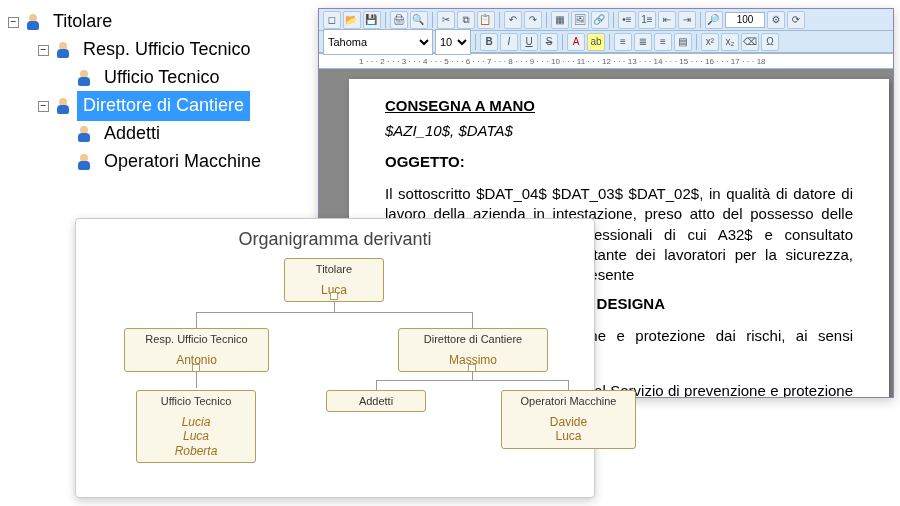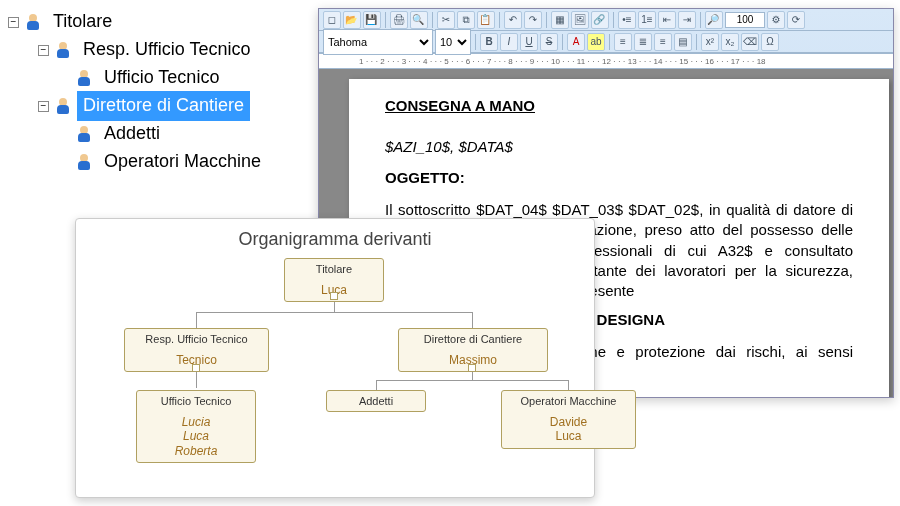--- a/index.html
+++ b/index.html
@@ -147,21 +147,21 @@
   .page {
     background:#fff;
     width: 540px; height: 340px;
     padding: 18px 36px;
     font-size: 15px;
     font-family: Verdana, Tahoma, sans-serif;
     color:#000;
     box-shadow: 2px 2px 6px rgba(0,0,0,.3);
   }
   .page .underline { text-decoration:underline; font-weight:bold; }
-  .page .placeholder-line { font-style:italic; margin-top:24px; }
+  .page .placeholder-line { font-style:italic; margin-top:8px; }
   .page .oggetto-row { display:flex; margin-top:14px; gap:14px; }
   .page .oggetto-label { font-weight:bold;text-align:center; }
   .page .oggetto-text { color:#e00000; font-weight:bold; flex:1; }
   .page .body-p { margin-top:14px; text-align:justify; line-height:1.35;}
   .page .la-designa { text-align:center; font-weight:bold; margin-top:10px; }
 </style>
 </head>
 <body>
 
 <div class="tree">
@@ -294,21 +294,21 @@
     <div class="org-conn v" style="left:492px; top:122px; height:12px;"></div>
 
     <div class="org-node" style="left:208px; top:0;">
       <div class="role">Titolare</div>
       <div class="names">Luca</div>
     </div>
     <div class="org-stub" style="left:254px; top:34px;"></div>
 
     <div class="org-node" style="left:48px; top:70px; width:145px;">
       <div class="role">Resp. Ufficio Tecnico</div>
-      <div class="names">Tecnico</div>
+      <div class="names">Antonio</div>
     </div>
     <div class="org-stub" style="left:116px; top:106px;"></div>
 
     <div class="org-node" style="left:322px; top:70px; width:150px;">
       <div class="role">Direttore di Cantiere</div>
       <div class="names">Massimo</div>
     </div>
     <div class="org-stub" style="left:392px; top:106px;"></div>
 
     <div class="org-node" style="left:60px; top:132px; width:120px;">

